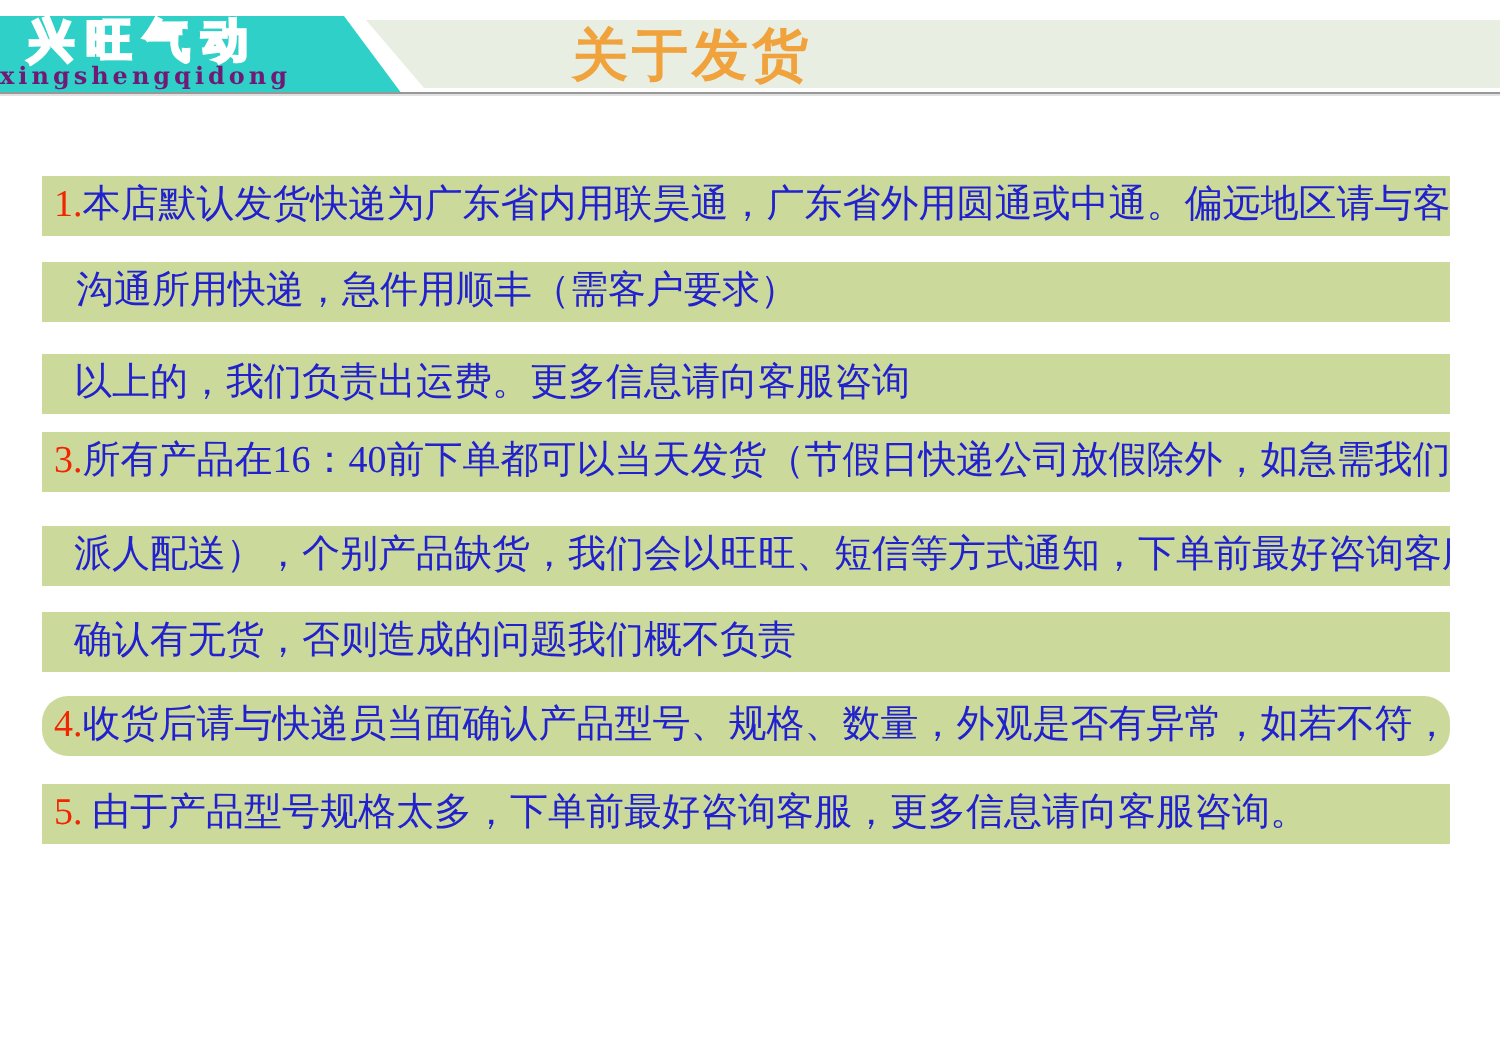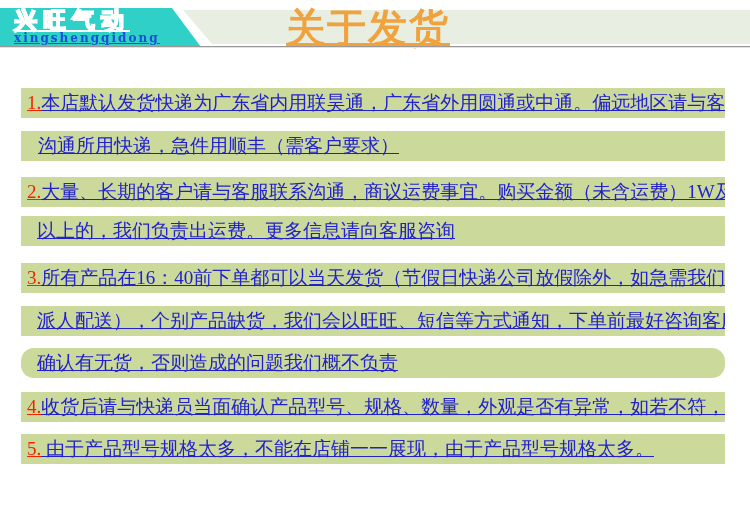--- a/index.html
+++ b/index.html
@@ -1,15 +1,15 @@
 <!DOCTYPE html>
 <html style="--teal: #2ed0c8; --header-green: #e8eee1; --highlight: #cbd99b; --body-blue: #2121ce; --number-red: #f22500; --title-orange: #f0a23c;"><head>
 <meta charset="utf-8">
 <style>
-  * { margin: 0; padding: 0; box-sizing: border-box; text-decoration: underline; }
+  * { margin: 0; padding: 0; box-sizing: border-box; }
   html, body { background: #ffffff; }
   body { font-family: "Liberation Sans", sans-serif; }
 
   .page {
     position: relative;
     width: 750px;
     height: 527px;
     background: #ffffff;
     overflow: hidden;
   }
@@ -44,32 +44,32 @@
     -webkit-text-stroke: 1.5px #ffffff;
     text-shadow: 0 0 1px #ffffff;
     white-space: nowrap;
   }
   .logo-py {
     font-family: "DejaVu Serif", serif;
     font-weight: bold;
     font-size: 12px;
     line-height: 13px;
     letter-spacing: 2px;
-    padding-left: 14px;
-    color: #1d4ed8;
+    padding-left: 0;
+    color: #701a75;
     white-space: nowrap;
   }
 
   .page-title {
     position: absolute;
     top: 10px; left: 286px;
     height: 34px; line-height: 35px;
     font-family: "Liberation Sans", sans-serif;
     font-weight: bold;
-    font-size: 39px;
+    font-size: 28px;
     letter-spacing: 2px;
     color: var(--title-orange, #f0a23c);
     white-space: nowrap;
   }
 
   .header-rule {
     position: absolute;
     top: 46px; left: 0;
     width: 750px; height: 2px;
     background: #989898;
@@ -121,22 +121,21 @@
     </div>
 
     <div class="page-title">关于发货</div>
 
     <div class="header-rule"></div>
   </div>
 
   <div class="notice" id="notice-list">
       <div class="band"><span class="num">1.</span><span class="txt">本店默认发货快递为广东省内用联昊通，广东省外用圆通或中通。偏远地区请与客服</span></div>
       <div class="band"><span class="txt">沟通所用快递，急件用顺丰（需客户要求）</span></div>
-      <div class="band"><span class="num">2.</span><span class="txt">大量、长期的客户请与客服联系沟通，商议运费事宜。购买金额（未含运费）1W及</span></div>
       <div class="band indent"><span class="txt">以上的，我们负责出运费。更多信息请向客服咨询</span></div>
       <div class="band"><span class="num">3.</span><span class="txt">所有产品在16：40前下单都可以当天发货（节假日快递公司放假除外，如急需我们可</span></div>
       <div class="band indent"><span class="txt">派人配送），个别产品缺货，我们会以旺旺、短信等方式通知，下单前最好咨询客服</span></div>
       <div class="band indent"><span class="txt">确认有无货，否则造成的问题我们概不负责</span></div>
       <div class="band"><span class="num">4.</span><span class="txt">收货后请与快递员当面确认产品型号、规格、数量，外观是否有异常，如若不符，请</span></div>
-      <div class="band"><span class="num">5.</span><span class="txt"> 由于产品型号规格太多，不能在店铺一一展现，由于产品型号规格太多。</span></div>
+      <div class="band"><span class="num">5.</span><span class="txt"> 由于产品型号规格太多，下单前最好咨询客服，更多信息请向客服咨询。</span></div>
     </div>
 
 </div>
 
 </body></html>

